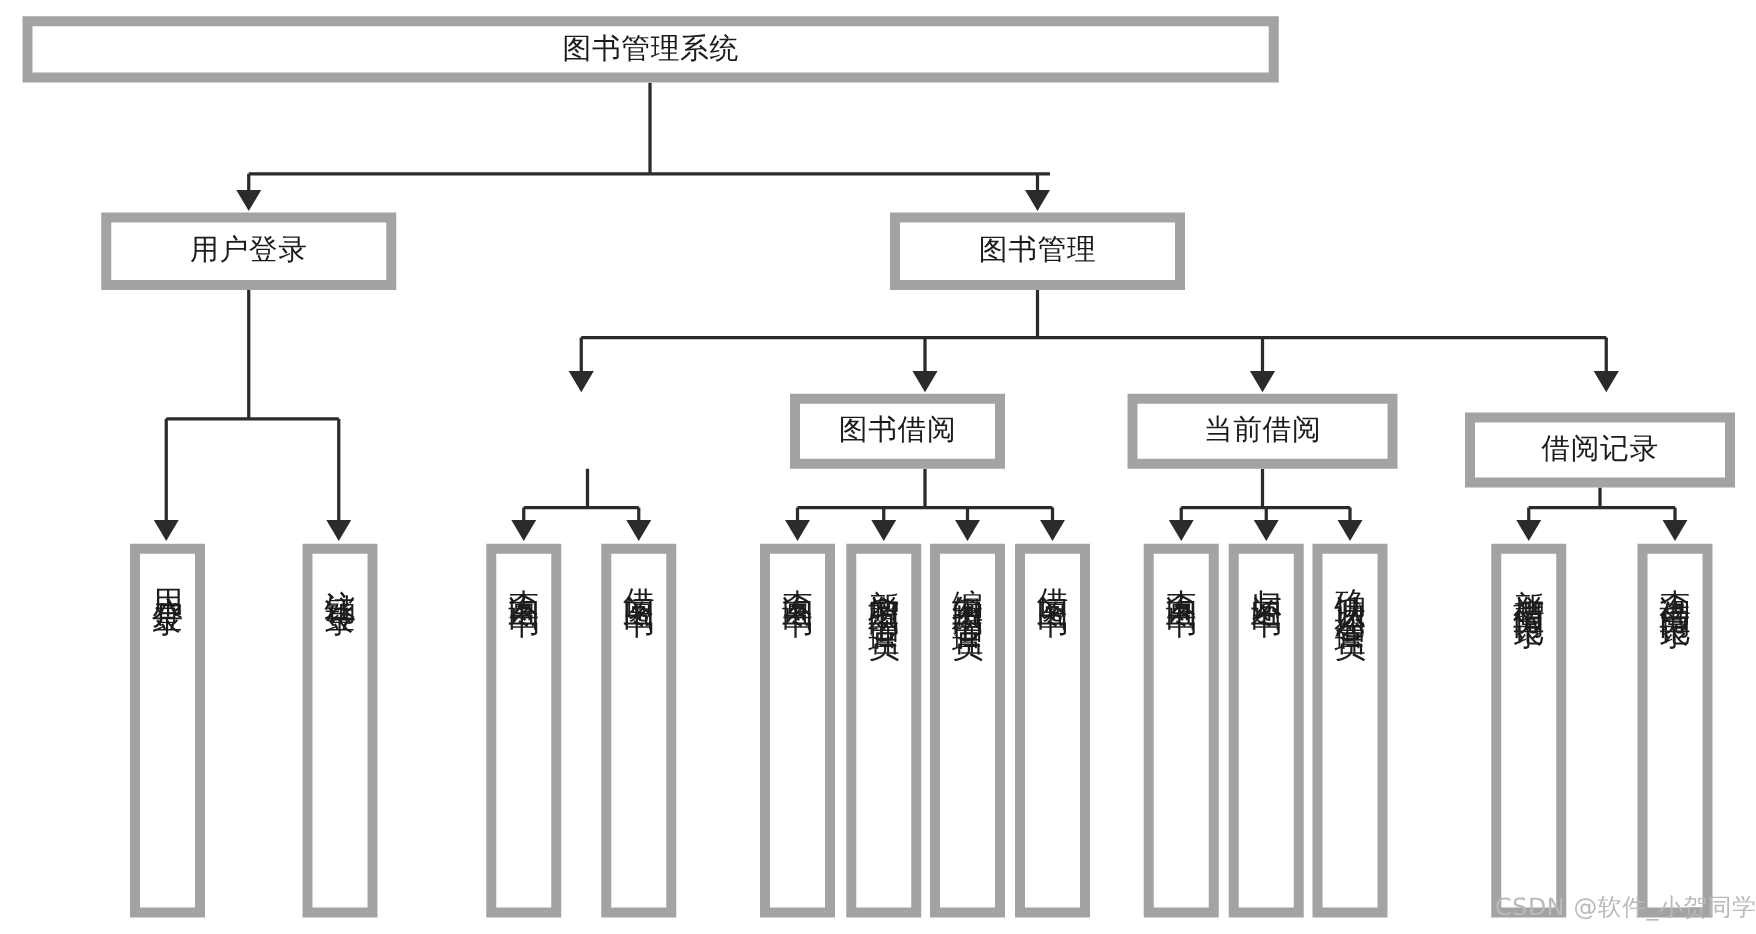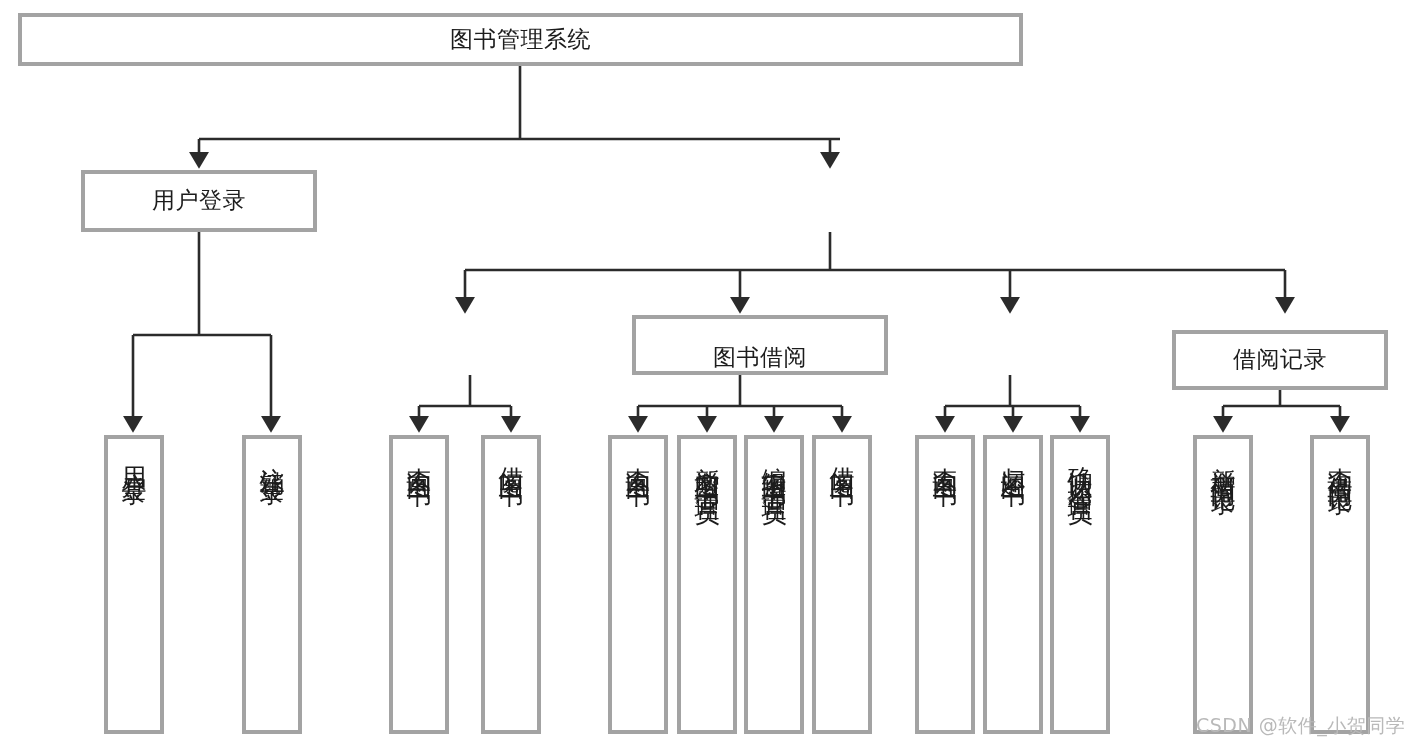--- a/index.html
+++ b/index.html
@@ -23,21 +23,21 @@
     position: absolute;
     left: 0;
     top: 0;
     width: 1405px;
     height: 747px;
   }
   .node-box {
     position: absolute;
     box-sizing: border-box;
     background: #ffffff;
-    border: 4px solid #a3a3a3;
+    border: 8px solid #a3a3a3;
     display: flex;
     align-items: center;
     justify-content: center;
     overflow: hidden;
   }
   .node-label {
     color: #1c1c1c;
     text-align: center;
     line-height: 1.18;
     white-space: pre;
@@ -125,23 +125,29 @@
     </g>
   </svg>
 
   <div class="node-box node-root" style="left:18px; top:13px; width:1005px; height:53px;">
     <span class="node-label">图书管理系统</span>
   </div>
 
   <div class="node-box node-h" style="left:81px; top:170px; width:236px; height:62px;">
     <span class="node-label">用户登录</span>
   </div>
+  <div class="node-box node-h" style="left:712px; top:170px; width:236px; height:62px;">
+    <span class="node-label">图书管理</span>
+  </div>
 
-  <div class="node-box node-h" style="left:632px; top:315px; width:256px; height:60px;align-items:flex-end;">
+  <div class="node-box node-h" style="left:632px; top:315px; width:172px; height:60px;">
     <span class="node-label">图书借阅</span>
+  </div>
+  <div class="node-box node-h" style="left:902px; top:315px; width:216px; height:60px;">
+    <span class="node-label">当前借阅</span>
   </div>
   <div class="node-box node-h" style="left:1172px; top:330px; width:216px; height:60px;">
     <span class="node-label">借阅记录</span>
   </div>
 
   <div class="node-box node-v" style="left:104px; top:435px; width:60px; height:299px;">
     <span class="node-label">用户登录</span>
   </div>
   <div class="node-box node-v" style="left:242px; top:435px; width:60px; height:299px;">
     <span class="node-label">注销登录</span>

